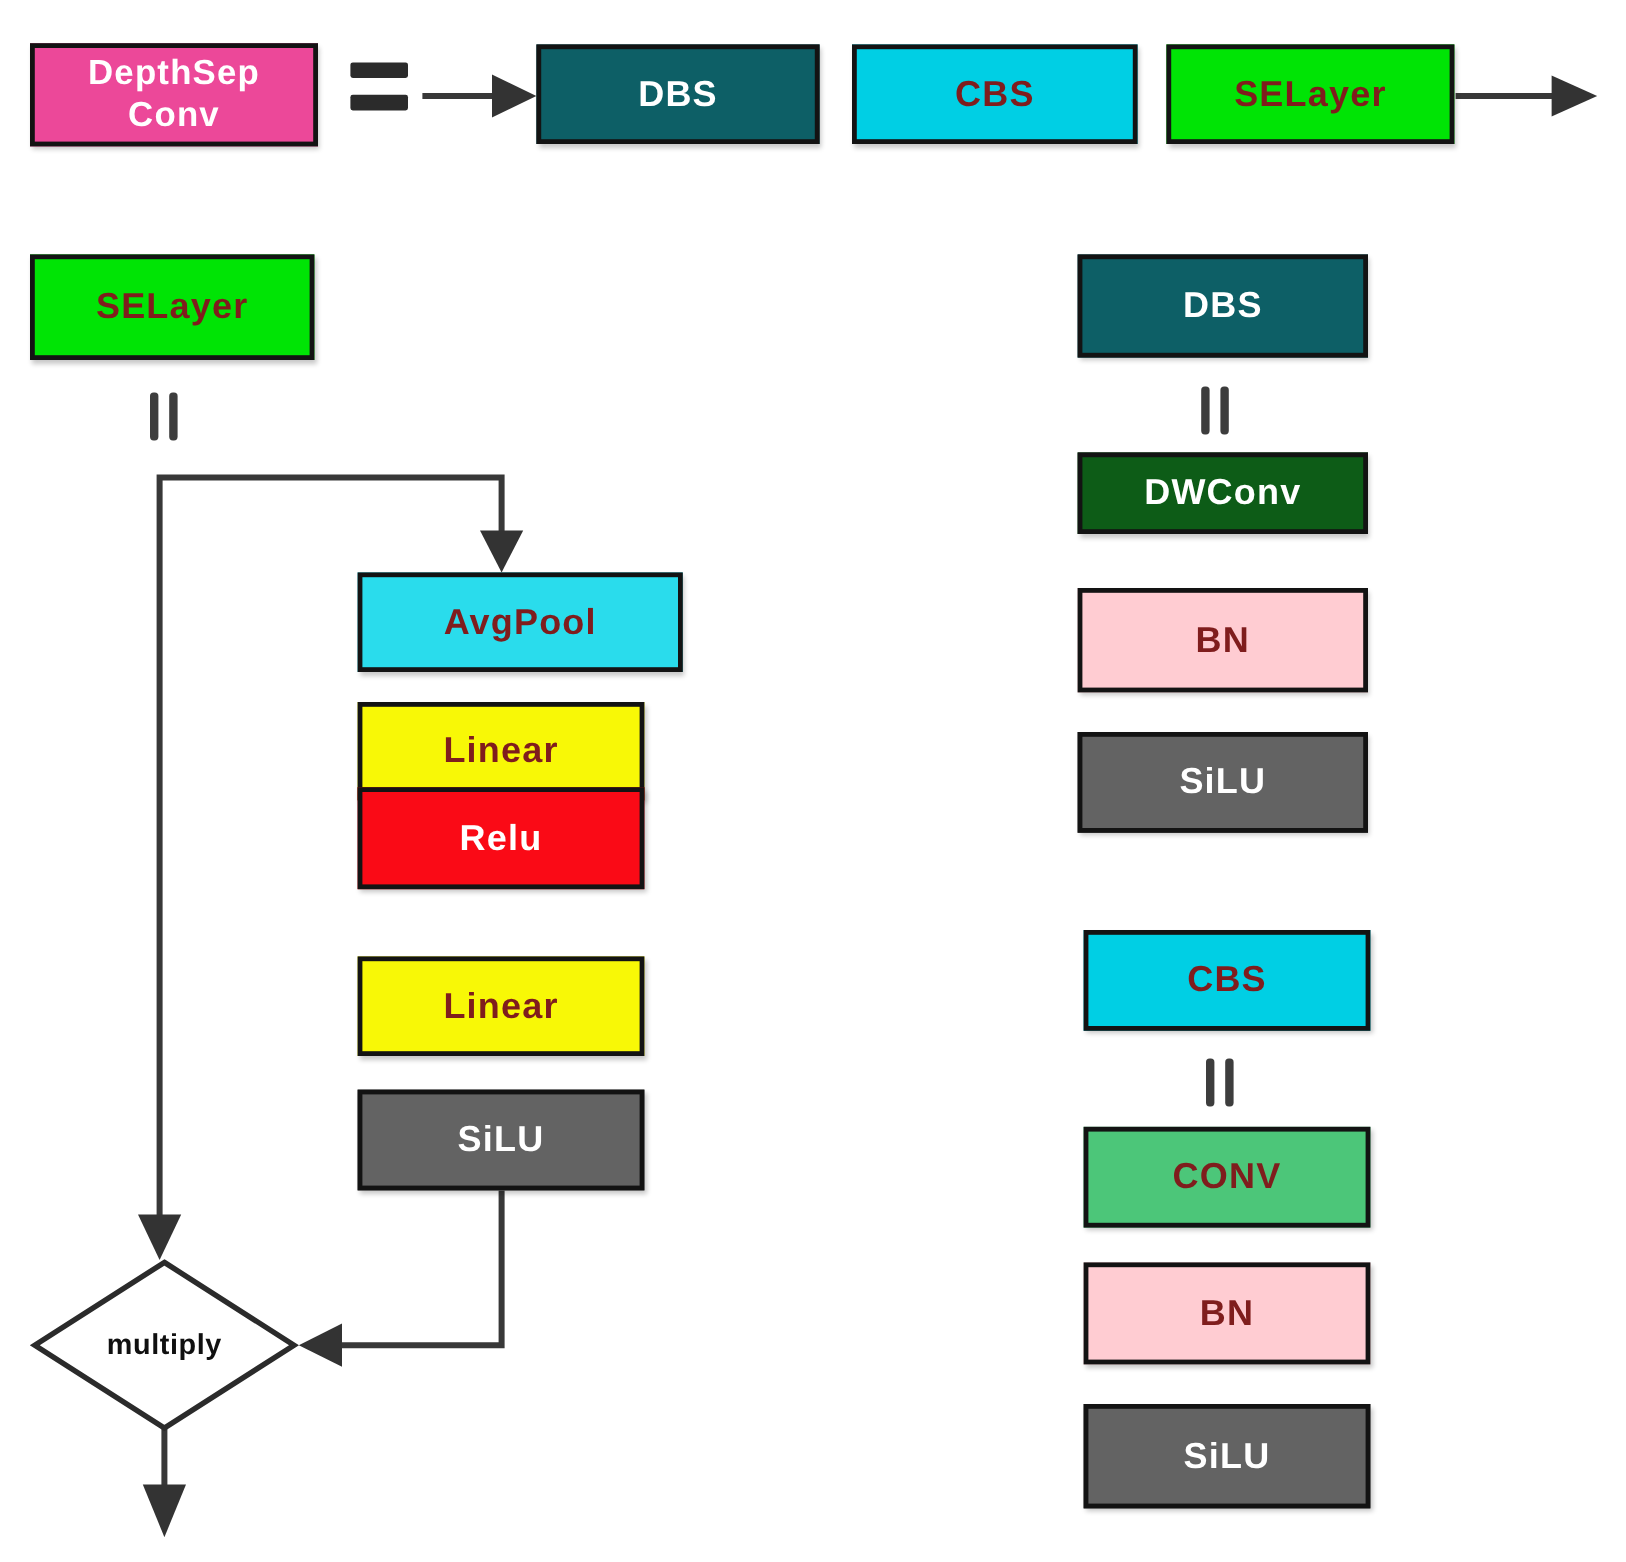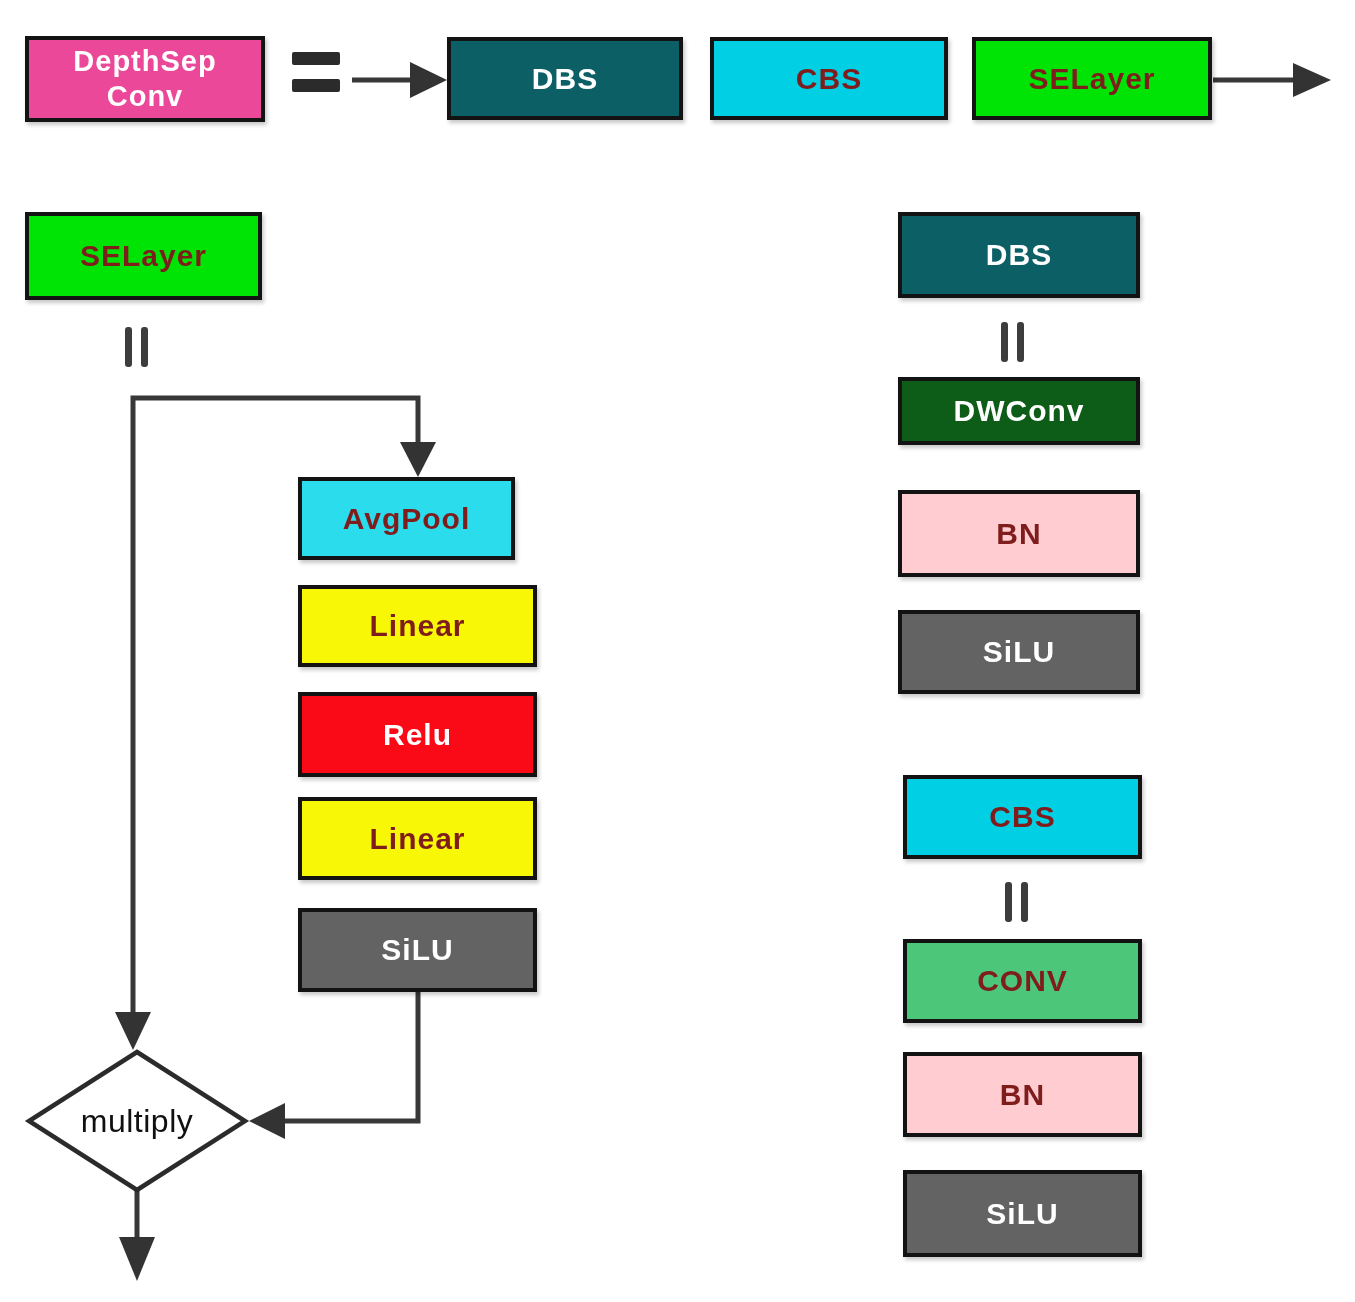--- a/index.html
+++ b/index.html
@@ -41,22 +41,22 @@
     display:flex;
     gap:9px;
     height:40px;
   }
   .dvl .bar{width:7px;height:40px;background:#3d3d3d;border-radius:3px;}
   .merge-label{
     position:absolute;
     display:flex;
     align-items:center;
     justify-content:center;
-    font-weight:400;
-    font-size:32px;
+    font-weight:700;
+    font-size:24px;
     color:#101010;
     letter-spacing:0.5px;
   }
 </style>
 </head>
 <body>
 
 <div class="canvas">
 
   <svg class="wires" viewBox="0 0 1355 1302">
@@ -104,29 +104,29 @@
 
   <div class="box" style="left: 25px; top: 212px; width: 237px; height: 88px; background: rgb(0, 228, 5);">
     <span>SELayer</span>
   </div>
 
   <div class="dvl" style="left:125px;top:327px;">
     <div class="bar"></div>
     <div class="bar"></div>
   </div>
 
-  <div class="box" style="left: 298px; top: 477px; width: 217px; height: 83px; background: rgb(42, 220, 236);">
+  <div class="box" style="left: 298px; top: 477px; width: 271px; height: 83px; background: rgb(42, 220, 236);">
     <span>AvgPool</span>
   </div>
 
   <div class="box" style="left: 298px; top: 585px; width: 239px; height: 82px; background: rgb(248, 248, 6);">
     <span>Linear</span>
   </div>
 
-  <div class="box tw" style="left: 298px; top: 692px; width: 239px; height: 85px; background: rgb(250, 10, 22);">
+  <div class="box tw" style="left: 298px; top: 656px; width: 239px; height: 85px; background: rgb(250, 10, 22);">
     <span>Relu</span>
   </div>
 
   <div class="box" style="left: 298px; top: 797px; width: 239px; height: 83px; background: rgb(248, 248, 6);">
     <span>Linear</span>
   </div>
 
   <div class="box tw" style="left: 298px; top: 908px; width: 239px; height: 84px; background: rgb(99, 99, 99);">
     <span>SiLU</span>
   </div>

